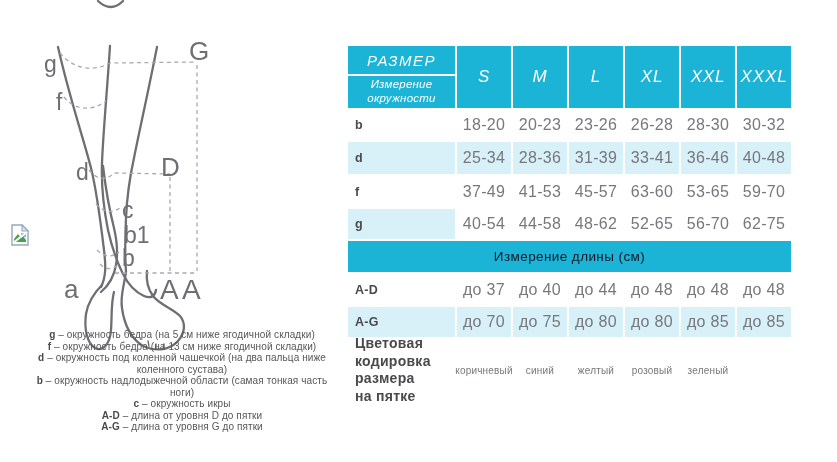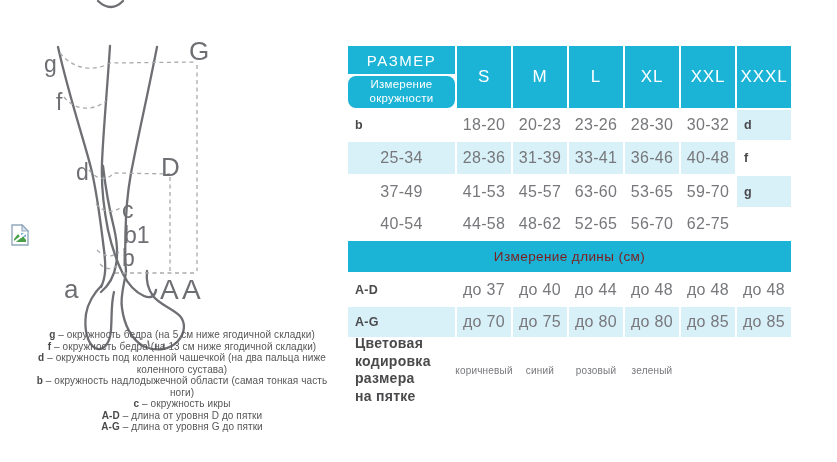--- a/index.html
+++ b/index.html
@@ -28,26 +28,26 @@
     position:absolute;left:348px;top:46px;
     display:grid;
     grid-template-columns:107px repeat(6,54px);
     grid-template-rows:28px 32px 30px 32px 31px 30px 31px 31px 30px 62px;
     gap:2px;
   }
   .c{display:flex;align-items:center;justify-content:center;
      font-size:16px;color:var(--value-text);letter-spacing:.02em;}
   .lab{justify-content:flex-start;padding-left:7px;font-weight:600;
        color:var(--label-text);font-size:12.5px;}
-  .head{background:var(--accent);color:#fff;}
+  .head{background:var(--accent);color:#fff;font-style:italic;}
   .corner{grid-row:1;grid-column:1;font-size:15px;letter-spacing:.1em;}
-  .measure{grid-row:2;grid-column:1;font-size:11.5px;line-height:1.18;text-align:center;padding:0 8px;border-radius:8px;}
+  .measure{grid-row:2;grid-column:1;font-size:11.5px;line-height:1.18;text-align:center;padding:0 8px;}
   .size{grid-row:1/3;font-size:17px;letter-spacing:.05em;}
   .shade{background:var(--shade);}
-  .banner{grid-column:1/-1;background:var(--accent);color:#7f1d1d;font-size:13.5px;letter-spacing:.03em;}
+  .banner{grid-column:1/-1;background:var(--accent);color:#0f172a;font-size:13.5px;letter-spacing:.03em;}
   .colorlab{font-weight:600;font-size:14px;line-height:1.25;}
   .colorlab span{display:block;width:66px;}
   .colorname{font-size:10px;}
 </style>
 </head>
 <body>
 
 <div class="stage">
 
   <div class="diagram">
@@ -116,20 +116,21 @@
     <div class="c head size" style="grid-column:3">M</div>
     <div class="c head size" style="grid-column:4">L</div>
     <div class="c head size" style="grid-column:5">XL</div>
     <div class="c head size" style="grid-column:6">XXL</div>
     <div class="c head size" style="grid-column:7">XXXL</div>
 
     <div class="c lab">b</div>
     <div class="c">18-20</div>
     <div class="c">20-23</div>
     <div class="c">23-26</div>
+    <div class="c">26-28</div>
     <div class="c">28-30</div>
     <div class="c">30-32</div>
 
     <div class="c lab shade">d</div>
     <div class="c shade">25-34</div>
     <div class="c shade">28-36</div>
     <div class="c shade">31-39</div>
     <div class="c shade">33-41</div>
     <div class="c shade">36-46</div>
     <div class="c shade">40-48</div>
@@ -166,17 +167,18 @@
     <div class="c shade">до 80</div>
     <div class="c shade">до 80</div>
     <div class="c shade">до 85</div>
     <div class="c shade">до 85</div>
 
     <div class="c lab colorlab">
         <span>Цветовая кодировка размера на пятке</span>
       </div>
     <div class="c colorname">коричневый</div>
     <div class="c colorname">синий</div>
+    <div class="c colorname">желтый</div>
     <div class="c colorname">розовый</div>
     <div class="c colorname">зеленый</div>
   </div>
 
 </div>
 
 </body></html>

